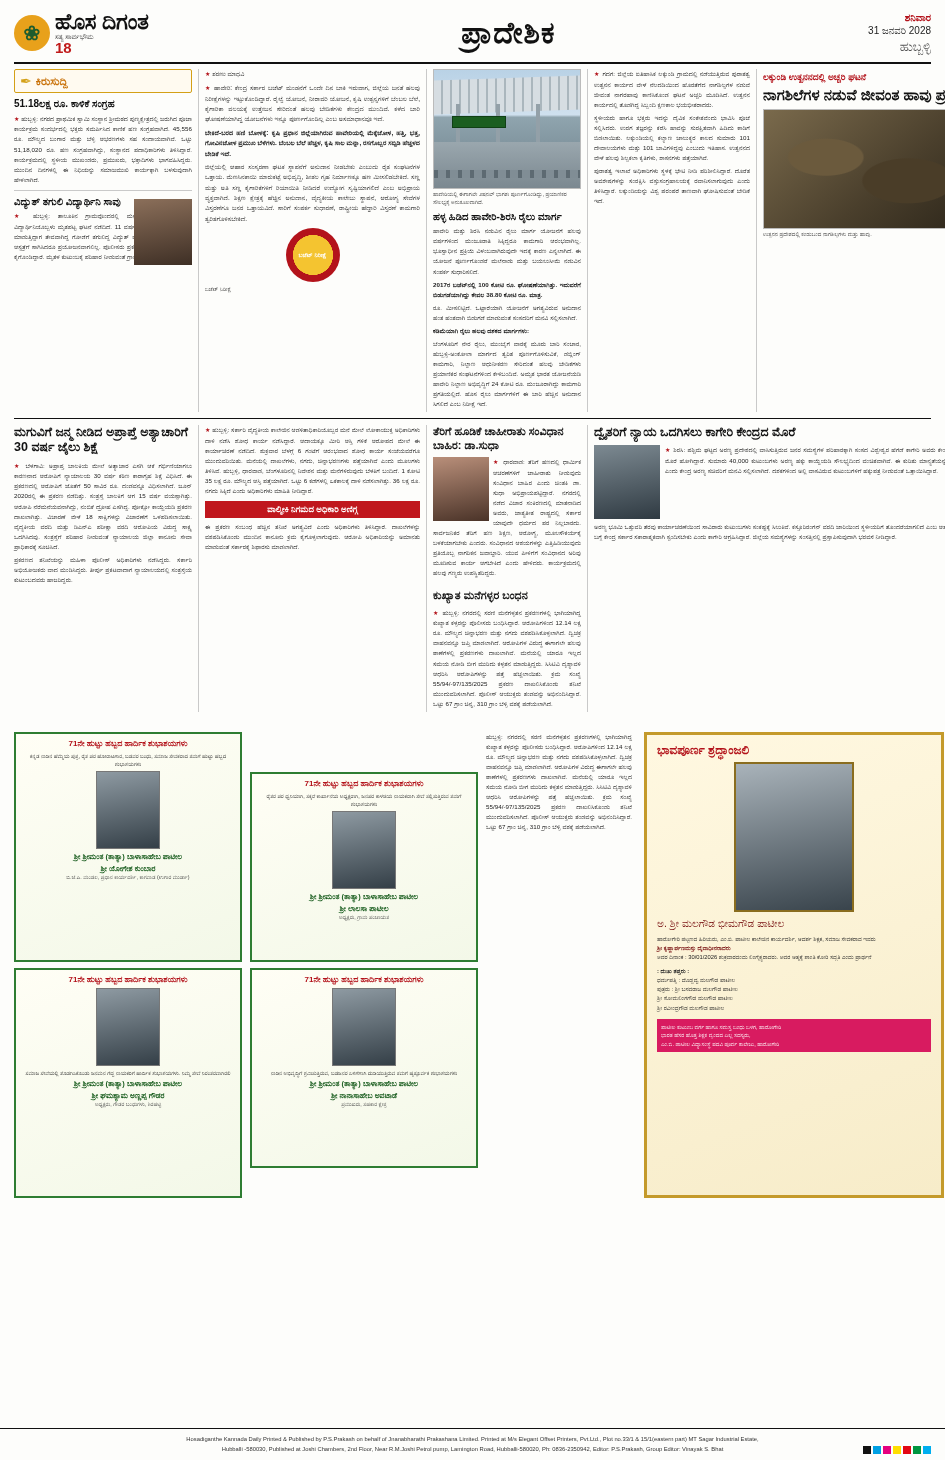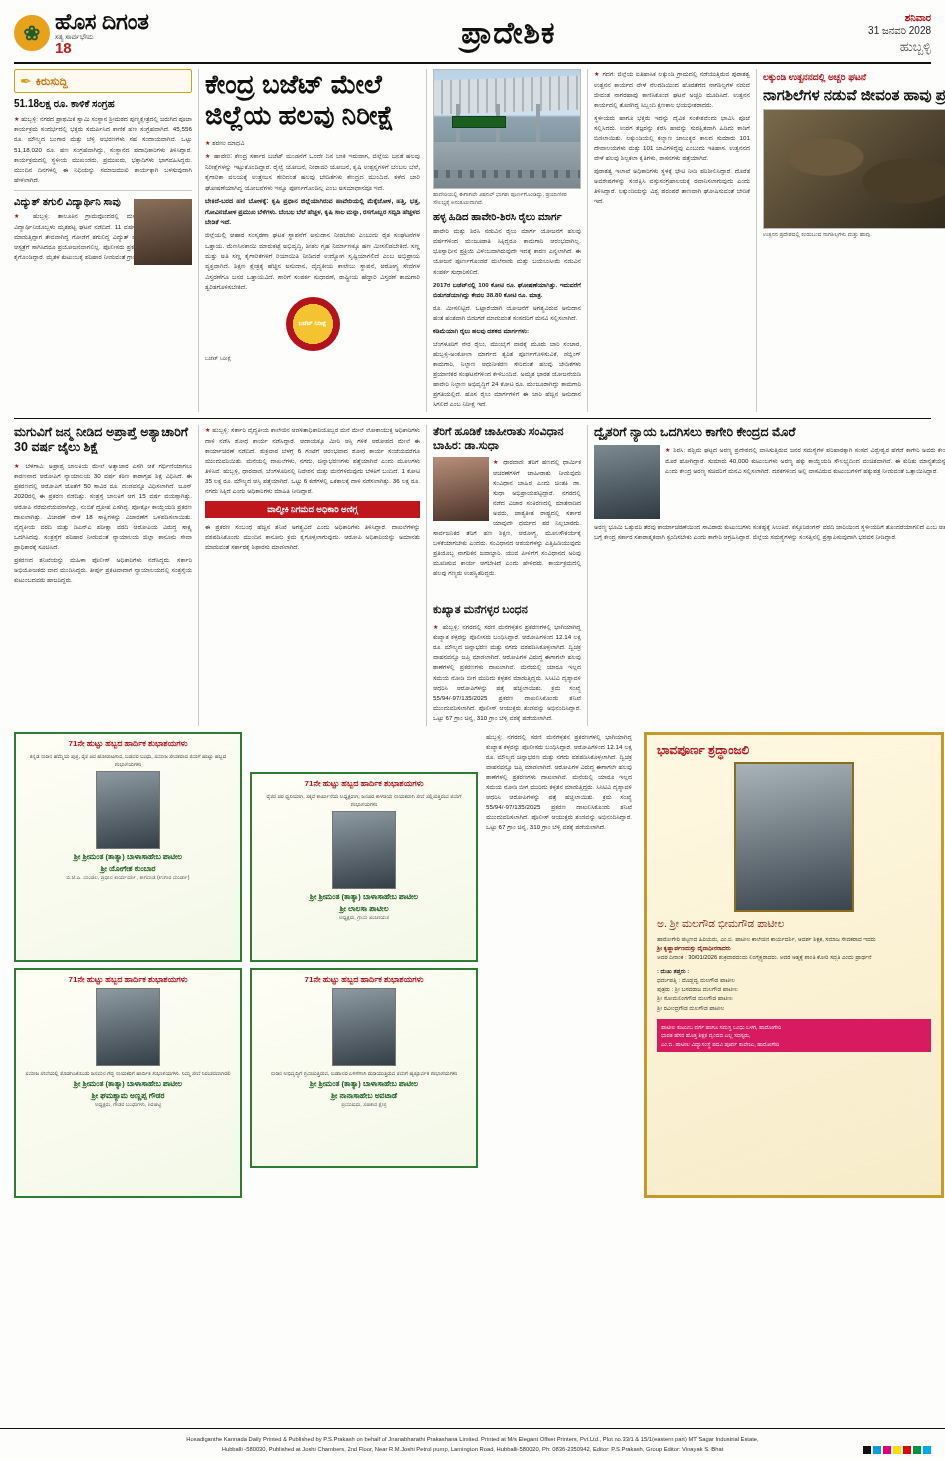--- a/index.html
+++ b/index.html
@@ -154,21 +154,21 @@
     color:#fff; font-size:6px; font-weight:bold; text-align:center; line-height:1.1;
     margin: 4px auto;
   }
 
   .redbar {
     background: #c0171d; color: #fff; font-size: 8.5px; font-weight: bold;
     padding: 3px 5px; margin: 5px 0 4px 0; text-align: center;
   }
 
   
-  .ads-area { margin-top: 6px; }
+  .ads-area { margin-top: 20px; }
   .ad {
     border: 2px solid #2e7d32;
     background: linear-gradient(160deg,#fffef5,#f3f8e8);
     padding: 5px;
     position: relative;
     overflow: hidden;
   }
   .ad-title {
     font-size: 8px; font-weight: bold; color: #b3131b; text-align: center;
     margin-bottom: 3px; line-height: 1.3;
@@ -251,21 +251,20 @@
 ವಿದ್ಯಾರ್ಥಿನಿ ಸಾವು</h3>
       <div class="kn">
           <p class="bullet">ಹುಬ್ಬಳ್ಳಿ: ತಾಲೂಕಿನ ಗ್ರಾಮವೊಂದರಲ್ಲಿ ಮನೆಯಲ್ಲಿ ವಿದ್ಯುತ್ ತಗುಲಿ ವಿದ್ಯಾರ್ಥಿನಿಯೊಬ್ಬಳು ಮೃತಪಟ್ಟ ಘಟನೆ ನಡೆದಿದೆ. 11 ವರ್ಷದ ಬಾಲಕಿ ಮನೆಯಲ್ಲಿ ಕೆಲಸ ಮಾಡುತ್ತಿದ್ದಾಗ ತೇವವಾಗಿದ್ದ ಗೋಡೆಗೆ ತಗುಲಿದ್ದ ವಿದ್ಯುತ್ ವೈರ್ ಸ್ಪರ್ಶಿಸಿದ್ದಾಳೆ. ಕೂಡಲೇ ಆಸ್ಪತ್ರೆಗೆ ಸಾಗಿಸಿದರೂ ಪ್ರಯೋಜನವಾಗಲಿಲ್ಲ. ಪೊಲೀಸರು ಪ್ರಕರಣ ದಾಖಲಿಸಿಕೊಂಡು ತನಿಖೆ ಕೈಗೊಂಡಿದ್ದಾರೆ. ಮೃತಳ ಕುಟುಂಬಕ್ಕೆ ಪರಿಹಾರ ನೀಡುವಂತೆ ಗ್ರಾಮಸ್ಥರು ಆಗ್ರಹಿಸಿದ್ದಾರೆ.</p>
         </div>
       <div class="photo girl" style="width:58px;height:66px;float:right;margin:-66px 0 3px 4px;"></div>
       <div style="clear:both"></div>
     </div>
     <div class="vrule"></div>
 
     <div>
-      <h2 class="head-lg">ಕೇಂದ್ರ ಬಜೆಟ್ ಮೇಲೆ ಜಿಲ್ಲೆಯ ಹಲವು ನಿರೀಕ್ಷೆ</h2>
       <div class="kn" style="font-size:6.4px">
         <p class="bullet">ಶರಣು ಮಾಧವಿ</p>
         <p class="bullet">ಹಾವೇರಿ: ಕೇಂದ್ರ ಸರ್ಕಾರ ಬಜೆಟ್ ಮಂಡನೆಗೆ ಒಂದೇ ದಿನ ಬಾಕಿ ಇರುವಾಗ, ಜಿಲ್ಲೆಯ ಜನತೆ ಹಲವು ನಿರೀಕ್ಷೆಗಳನ್ನು ಇಟ್ಟುಕೊಂಡಿದ್ದಾರೆ. ರೈಲ್ವೆ ಯೋಜನೆ, ನೀರಾವರಿ ಯೋಜನೆ, ಕೃಷಿ ಉತ್ಪನ್ನಗಳಿಗೆ ಬೆಂಬಲ ಬೆಲೆ, ಕೈಗಾರಿಕಾ ವಲಯಕ್ಕೆ ಉತ್ತೇಜನ ಸೇರಿದಂತೆ ಹಲವು ಬೇಡಿಕೆಗಳು ಕೇಂದ್ರದ ಮುಂದಿವೆ. ಕಳೆದ ಬಾರಿ ಘೋಷಣೆಯಾಗಿದ್ದ ಯೋಜನೆಗಳು ಇನ್ನೂ ಪೂರ್ಣಗೊಂಡಿಲ್ಲ ಎಂಬ ಅಸಮಾಧಾನವೂ ಇದೆ.</p>
         <p style="font-weight:bold">ಬೇಕಿದೆ-ಬರದ ಹಣಿ ಬೋಳಕ್ಕೆ: ಕೃಷಿ ಪ್ರಧಾನ ಜಿಲ್ಲೆಯಾಗಿರುವ ಹಾವೇರಿಯಲ್ಲಿ ಮೆಕ್ಕೆಜೋಳ, ಹತ್ತಿ, ಭತ್ತ, ಗೋವಿನಜೋಳ ಪ್ರಮುಖ ಬೆಳೆಗಳು. ಬೆಂಬಲ ಬೆಲೆ ಹೆಚ್ಚಳ, ಕೃಷಿ ಸಾಲ ಮನ್ನಾ, ರಸಗೊಬ್ಬರ ಸಬ್ಸಿಡಿ ಹೆಚ್ಚಳದ ಬೇಡಿಕೆ ಇದೆ.</p>
         <p>ಜಿಲ್ಲೆಯಲ್ಲಿ ಆಹಾರ ಸಂಸ್ಕರಣಾ ಘಟಕ ಸ್ಥಾಪನೆಗೆ ಅನುದಾನ ನೀಡಬೇಕು ಎಂಬುದು ರೈತ ಸಂಘಟನೆಗಳ ಒತ್ತಾಯ. ಮೆಣಸಿನಕಾಯಿ ಮಾರುಕಟ್ಟೆ ಅಭಿವೃದ್ಧಿ, ಶೀತಲ ಗೃಹ ನಿರ್ಮಾಣಕ್ಕೂ ಹಣ ಮೀಸಲಿಡಬೇಕಿದೆ. ಸಣ್ಣ ಮತ್ತು ಅತಿ ಸಣ್ಣ ಕೈಗಾರಿಕೆಗಳಿಗೆ ರಿಯಾಯಿತಿ ನೀಡಿದರೆ ಉದ್ಯೋಗ ಸೃಷ್ಟಿಯಾಗಲಿದೆ ಎಂಬ ಅಭಿಪ್ರಾಯ ವ್ಯಕ್ತವಾಗಿದೆ. ಶಿಕ್ಷಣ ಕ್ಷೇತ್ರಕ್ಕೆ ಹೆಚ್ಚಿನ ಅನುದಾನ, ವೈದ್ಯಕೀಯ ಕಾಲೇಜು ಸ್ಥಾಪನೆ, ಆರೋಗ್ಯ ಸೇವೆಗಳ ವಿಸ್ತರಣೆಗೂ ಜನರ ಒತ್ತಾಯವಿದೆ. ಸಾರಿಗೆ ಸಂಪರ್ಕ ಸುಧಾರಣೆ, ರಾಷ್ಟ್ರೀಯ ಹೆದ್ದಾರಿ ವಿಸ್ತರಣೆ ಕಾಮಗಾರಿ ತ್ವರಿತಗೊಳಿಸಬೇಕಿದೆ.</p>
       </div>
       <div class="circle-seal">
           <span>ಬಜೆಟ್ ನಿರೀಕ್ಷೆ</span>
         </div>
       <div class="caption">ಬಜೆಟ್ ನಿರೀಕ್ಷೆ</div>
@@ -340,21 +339,21 @@
 
     <div>
       <h2 class="head" style="font-size:11px">ತೆರಿಗೆ ಹೂಡಿಕೆ ಚಾಹೀರಾತು ಸಂವಿಧಾನ ಬಾಹಿರ: ಡಾ.ಸುಧಾ</h2>
       <div class="photo" style="width:56px;height:64px;float:left;margin:0 4px 3px 0;background:linear-gradient(170deg,#b98f7a,#4a3328)"></div>
       <div class="kn">
           <p class="bullet">ಧಾರವಾಡ: ತೆರಿಗೆ ಹಣದಲ್ಲಿ ಧಾರ್ಮಿಕ ಆಚರಣೆಗಳಿಗೆ ಜಾಹೀರಾತು ನೀಡುವುದು ಸಂವಿಧಾನ ಬಾಹಿರ ಎಂದು ಚಿಂತಕಿ ಡಾ. ಸುಧಾ ಅಭಿಪ್ರಾಯಪಟ್ಟಿದ್ದಾರೆ.
 
 ನಗರದಲ್ಲಿ ನಡೆದ ವಿಚಾರ ಸಂಕಿರಣದಲ್ಲಿ ಮಾತನಾಡಿದ ಅವರು, ಜಾತ್ಯತೀತ ರಾಷ್ಟ್ರದಲ್ಲಿ ಸರ್ಕಾರ ಯಾವುದೇ ಧರ್ಮದ ಪರ ನಿಲ್ಲಬಾರದು. ಸಾರ್ವಜನಿಕರ ತೆರಿಗೆ ಹಣ ಶಿಕ್ಷಣ, ಆರೋಗ್ಯ, ಮೂಲಸೌಕರ್ಯಕ್ಕೆ ಬಳಕೆಯಾಗಬೇಕು ಎಂದರು. ಸಂವಿಧಾನದ ಆಶಯಗಳನ್ನು ಎತ್ತಿಹಿಡಿಯುವುದು ಪ್ರತಿಯೊಬ್ಬ ನಾಗರಿಕನ ಜವಾಬ್ದಾರಿ. ಯುವ ಪೀಳಿಗೆಗೆ ಸಂವಿಧಾನದ ಅರಿವು ಮೂಡಿಸುವ ಕಾರ್ಯ ಆಗಬೇಕಿದೆ ಎಂದು ಹೇಳಿದರು. ಕಾರ್ಯಕ್ರಮದಲ್ಲಿ ಹಲವು ಗಣ್ಯರು ಉಪಸ್ಥಿತರಿದ್ದರು.</p>
         </div>
       <div style="clear:both"></div>
-      <h2 class="head" style="font-size:11px;margin-top:22px">ಕುಖ್ಯಾತ ಮನೆಗಳ್ಳರ ಬಂಧನ</h2>
+      <h2 class="head" style="font-size:11px;margin-top:8px">ಕುಖ್ಯಾತ ಮನೆಗಳ್ಳರ ಬಂಧನ</h2>
       <div class="kn">
           <p class="bullet">ಹುಬ್ಬಳ್ಳಿ: ನಗರದಲ್ಲಿ ಸರಣಿ ಮನೆಗಳ್ಳತನ ಪ್ರಕರಣಗಳಲ್ಲಿ ಭಾಗಿಯಾಗಿದ್ದ ಕುಖ್ಯಾತ ಕಳ್ಳರನ್ನು ಪೊಲೀಸರು ಬಂಧಿಸಿದ್ದಾರೆ. ಆರೋಪಿಗಳಿಂದ 12.14 ಲಕ್ಷ ರೂ. ಮೌಲ್ಯದ ಚಿನ್ನಾಭರಣ ಮತ್ತು ನಗದು ವಶಪಡಿಸಿಕೊಳ್ಳಲಾಗಿದೆ. ದ್ವಿಚಕ್ರ ವಾಹನವನ್ನೂ ಜಪ್ತಿ ಮಾಡಲಾಗಿದೆ.
 
 ಆರೋಪಿಗಳ ವಿರುದ್ಧ ಈಗಾಗಲೇ ಹಲವು ಠಾಣೆಗಳಲ್ಲಿ ಪ್ರಕರಣಗಳು ದಾಖಲಾಗಿವೆ. ಮನೆಯಲ್ಲಿ ಯಾರೂ ಇಲ್ಲದ ಸಮಯ ನೋಡಿ ಬೀಗ ಮುರಿದು ಕಳ್ಳತನ ಮಾಡುತ್ತಿದ್ದರು. ಸಿಸಿಟಿವಿ ದೃಶ್ಯಾವಳಿ ಆಧರಿಸಿ ಆರೋಪಿಗಳನ್ನು ಪತ್ತೆ ಹಚ್ಚಲಾಯಿತು. ಕ್ರಮ ಸಂಖ್ಯೆ 55/94/-97/135/2025 ಪ್ರಕರಣ ದಾಖಲಿಸಿಕೊಂಡು ತನಿಖೆ ಮುಂದುವರಿಸಲಾಗಿದೆ. ಪೊಲೀಸ್ ಆಯುಕ್ತರು ತಂಡವನ್ನು ಅಭಿನಂದಿಸಿದ್ದಾರೆ. ಒಟ್ಟು 67 ಗ್ರಾಂ ಚಿನ್ನ, 310 ಗ್ರಾಂ ಬೆಳ್ಳಿ ವಶಕ್ಕೆ ಪಡೆಯಲಾಗಿದೆ.</p>
         </div>
     </div>
     <div class="vrule"></div>
 
     <div style="grid-column: span 3">
       <h2 class="head" style="font-size:12.5px">ದ್ವೈತರಿಗೆ ನ್ಯಾಯ ಒದಗಿಸಲು ಕಾಗೇರಿ ಕೇಂದ್ರದ ಮೊರೆ</h2>

